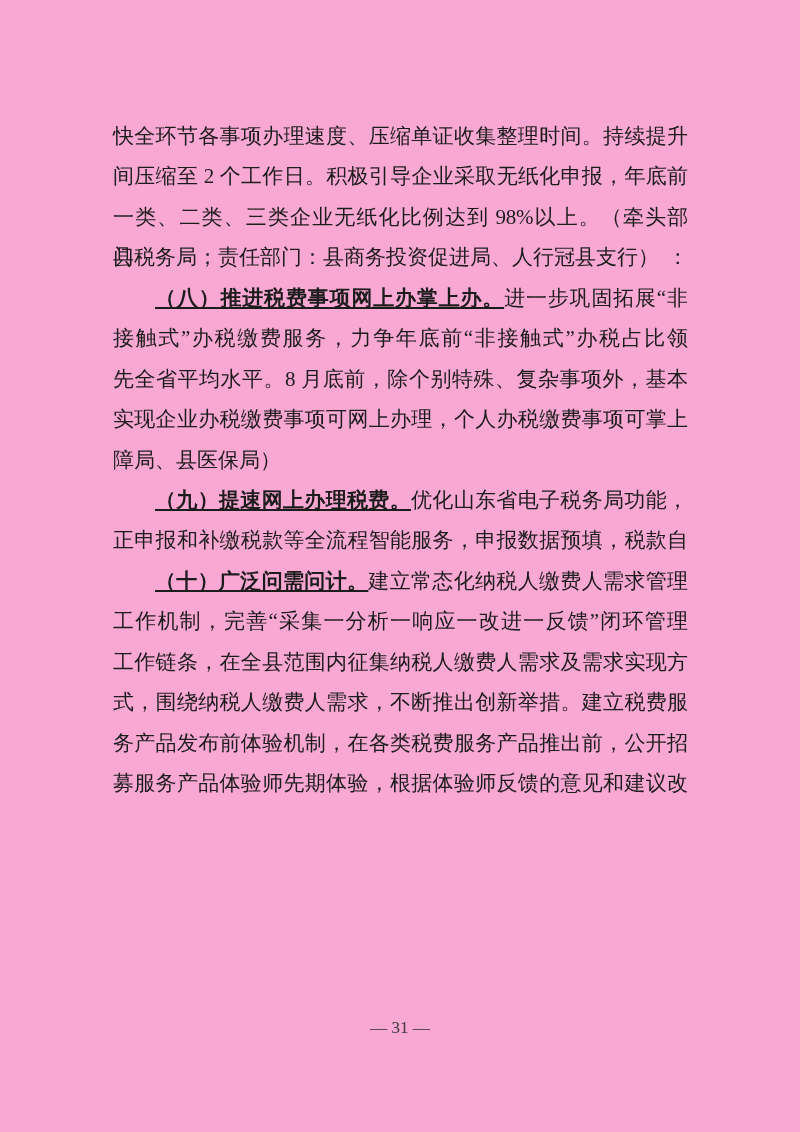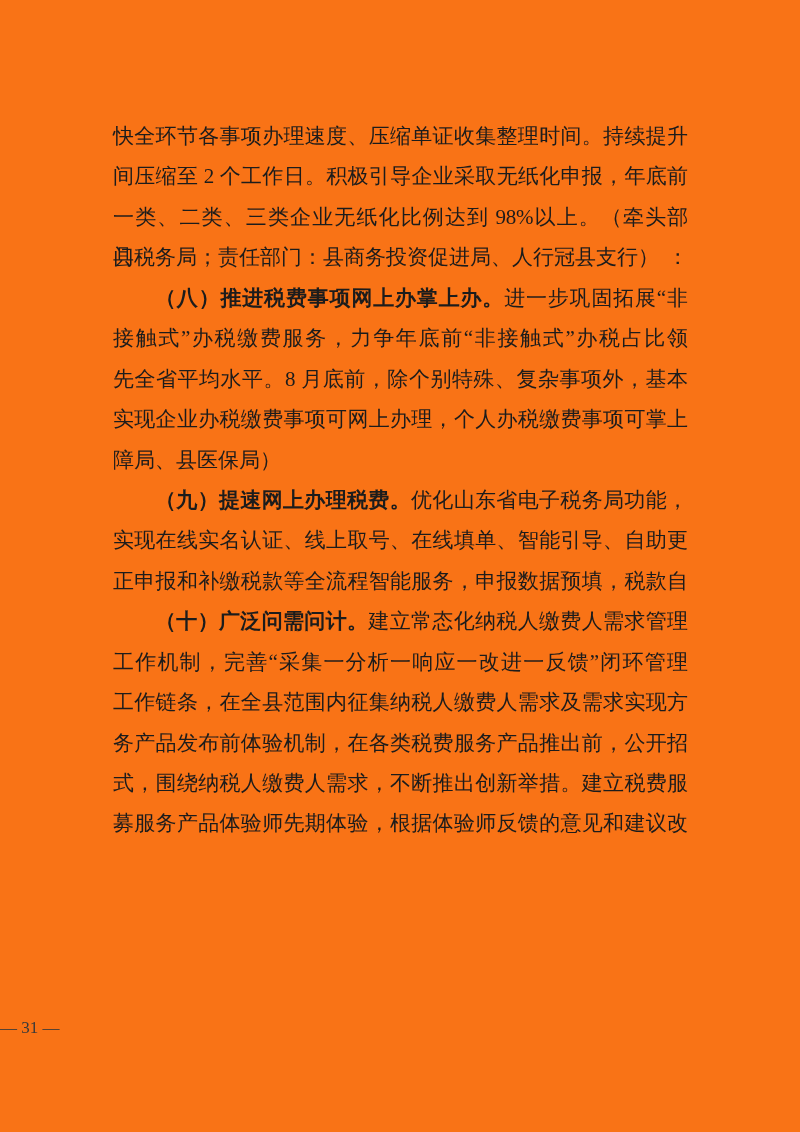--- a/index.html
+++ b/index.html
@@ -4,21 +4,21 @@
 <style>
   html, body {
     margin: 0;
     padding: 0;
     background: #ffffff;
   }
   .page {
     position: relative;
     width: 800px;
     height: 1132px;
-    background: #f97316;
+    background: #f9a8d4;
     overflow: hidden;
     font-family: "Liberation Serif", "DejaVu Serif", serif;
   }
   .text-block {
     position: absolute;
     left: 113px;
     top: 116px;
     width: 575px;
     color: #1c1c1c;
   }
@@ -34,27 +34,28 @@
     text-indent: 2em;
   }
   .line.end {
     text-align-last: left;
   }
   .line.tight {
     letter-spacing: -0.35px;
   }
   .line .head {
     font-weight: bold;
+    text-decoration: underline;
   }
   .footer {
     position: absolute;
     left: 0;
     top: 1016px;
     width: 800px;
-    text-align: left;
+    text-align: center;
     font-size: 17px;
     line-height: 24px;
     color: #3a3a3a;
     font-family: "Liberation Serif", "DejaVu Serif", serif;
   }
 </style>
 </head>
 <body>
 
 <div class="page">
@@ -65,26 +66,25 @@
     <div class="line tight"><span>一类、二类、三类企业无纸化比例达到 98%以上。（牵头部门：</span></div>
     <div class="line end"><span>县税务局；责任部门：县商务投资促进局、人行冠县支行）</span></div>
 
     <div class="line indent"><span class="head">（八）推进税费事项网上办掌上办。</span><span>进一步巩固拓展“非</span></div>
     <div class="line"><span>接触式”办税缴费服务，力争年底前“非接触式”办税占比领</span></div>
     <div class="line"><span>先全省平均水平。8 月底前，除个别特殊、复杂事项外，基本</span></div>
     <div class="line"><span>实现企业办税缴费事项可网上办理，个人办税缴费事项可掌上</span></div>
     <div class="line end"><span>障局、县医保局）</span></div>
 
     <div class="line indent"><span class="head">（九）提速网上办理税费。</span><span>优化山东省电子税务局功能，</span></div>
-    <div class="line"><span>实现在线实名认证、线上取号、在线填单、智能引导、自助更</span></div>
     <div class="line"><span>正申报和补缴税款等全流程智能服务，申报数据预填，税款自</span></div>
 
     <div class="line indent"><span class="head">（十）广泛问需问计。</span><span>建立常态化纳税人缴费人需求管理</span></div>
     <div class="line"><span>工作机制，完善“采集一分析一响应一改进一反馈”闭环管理</span></div>
     <div class="line"><span>工作链条，在全县范围内征集纳税人缴费人需求及需求实现方</span></div>
+    <div class="line"><span>式，围绕纳税人缴费人需求，不断推出创新举措。建立税费服</span></div>
     <div class="line"><span>务产品发布前体验机制，在各类税费服务产品推出前，公开招</span></div>
-    <div class="line"><span>式，围绕纳税人缴费人需求，不断推出创新举措。建立税费服</span></div>
     <div class="line"><span>募服务产品体验师先期体验，根据体验师反馈的意见和建议改</span></div>
 
   </div>
 
   <div class="footer">— 31 —</div>
 </div>
 
 </body></html>

